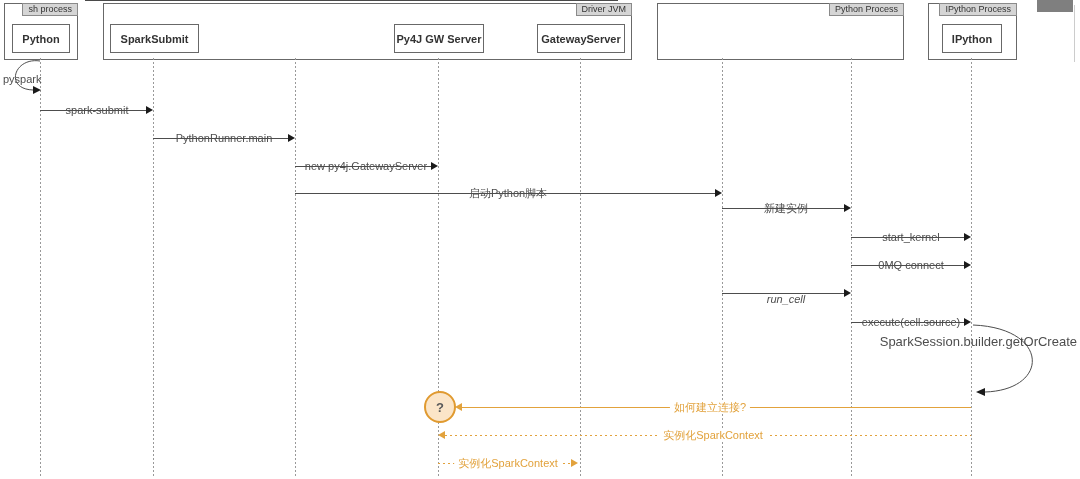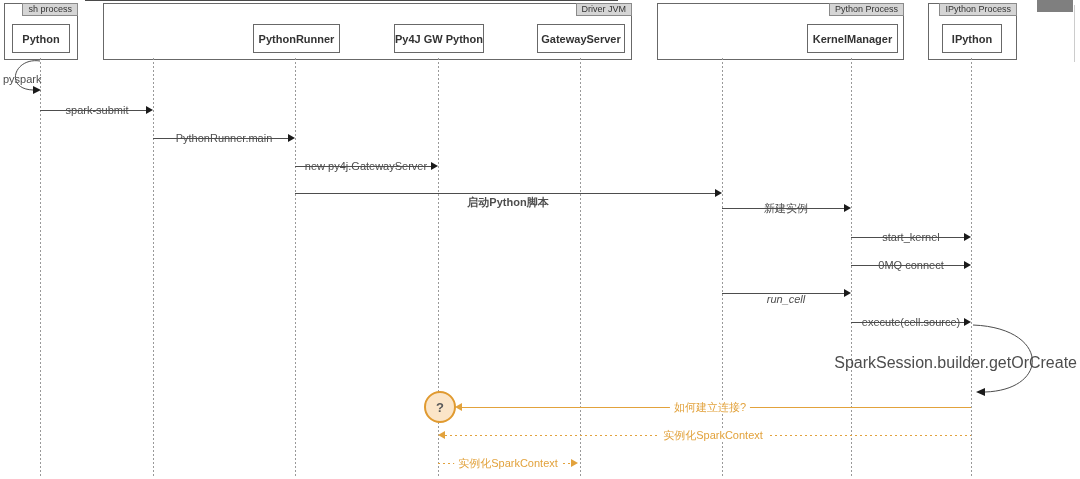--- a/index.html
+++ b/index.html
@@ -70,24 +70,23 @@
     <div class="frame-tab">Driver JVM</div>
   </div>
   <div class="frame" style="left:657px;top:3px;width:245px;height:55px;">
     <div class="frame-tab">Python Process</div>
   </div>
   <div class="frame" style="left:928px;top:3px;width:87px;height:55px;">
     <div class="frame-tab">IPython Process</div>
   </div>
 
   <div class="pbox" style="left:12px;width:56px;">Python</div>
-  <div class="pbox" style="left:253px;width:85px;">PythonRunner</div>
-  <div class="pbox" style="left:394px;width:88px;">Py4J GW Python</div>
+  <div class="pbox" style="left:110px;width:87px;">SparkSubmit</div>
+  <div class="pbox" style="left:394px;width:88px;">Py4J GW Server</div>
   <div class="pbox" style="left:537px;width:86px;">GatewayServer</div>
-  <div class="pbox" style="left:807px;width:89px;">KernelManager</div>
   <div class="pbox" style="left:942px;width:58px;">IPython</div>
 
   <div class="lifeline" style="left:40px;"></div>
   <div class="lifeline" style="left:153px;"></div>
   <div class="lifeline" style="left:295px;"></div>
   <div class="lifeline" style="left:438px;"></div>
   <div class="lifeline" style="left:580px;"></div>
   <div class="lifeline" style="left:722px;"></div>
   <div class="lifeline" style="left:851px;"></div>
   <div class="lifeline" style="left:971px;"></div>
@@ -105,21 +104,21 @@
   <div class="msg-line" style="left:153px;top:138px;width:135px;"></div>
   <div class="arrow-r" style="left:288px;top:134px;"></div>
   <div class="msg-label" style="left:224px;top:132px;">PythonRunner.main</div>
 
   <div class="msg-line" style="left:295px;top:166px;width:136px;"></div>
   <div class="arrow-r" style="left:431px;top:162px;"></div>
   <div class="msg-label" style="left:366px;top:160px;">new py4j.GatewayServer</div>
 
   <div class="msg-line" style="left:295px;top:193px;width:420px;"></div>
   <div class="arrow-r" style="left:715px;top:189px;"></div>
-  <div class="msg-label" style="left:508px;top:196px;font-weight:bold;">启动Python脚本</div>
+  <div class="msg-label" style="left:508px;top:187px;">启动Python脚本</div>
 
   <div class="msg-line" style="left:722px;top:208px;width:122px;"></div>
   <div class="arrow-r" style="left:844px;top:204px;"></div>
   <div class="msg-label" style="left:786px;top:202px;">新建实例</div>
 
   <div class="msg-line" style="left:851px;top:237px;width:113px;"></div>
   <div class="arrow-r" style="left:964px;top:233px;"></div>
   <div class="msg-label" style="left:911px;top:231px;">start_kernel</div>
 
   <div class="msg-line" style="left:851px;top:265px;width:113px;"></div>
@@ -131,21 +130,21 @@
   <div class="msg-label" style="left:786px;top:293px;font-style:italic;">run_cell</div>
 
   <div class="msg-line" style="left:851px;top:322px;width:113px;"></div>
   <div class="arrow-r" style="left:964px;top:318px;"></div>
   <div class="msg-label" style="left:911px;top:316px;text-align:right;">execute(cell.source)</div>
 
   <svg class="loop-svg" style="left:965px;top:320px;" width="115" height="80" viewBox="0 0 115 80">
     <path d="M 8 5 C 85 8, 85 70, 20 72" fill="none" stroke="#4d4d4d" stroke-width="1"></path>
     <polygon points="20,68 11,72 20,76" fill="#1a1a1a"></polygon>
   </svg>
-  <div class="free-label" style="right:3px;top:354px;font-size:16px;">SparkSession.builder.getOrCreate</div>
+  <div class="free-label" style="right:3px;top:334px;font-size:13px;">SparkSession.builder.getOrCreate</div>
 
   <div class="msg-line orange" style="left:458px;top:407px;width:513px;"></div>
   <div class="arrow-l orange" style="left:455px;top:403px;"></div>
   <div class="msg-label orange" style="left:710px;top:401px;">如何建立连接?</div>
 
   <div class="msg-line orange-dash" style="left:445px;top:435px;width:526px;"></div>
   <div class="arrow-l orange" style="left:438px;top:431px;"></div>
   <div class="msg-label orange" style="left:713px;top:429px;">实例化SparkContext</div>
 
   <div class="msg-line orange-dash" style="left:438px;top:463px;width:134px;"></div>

